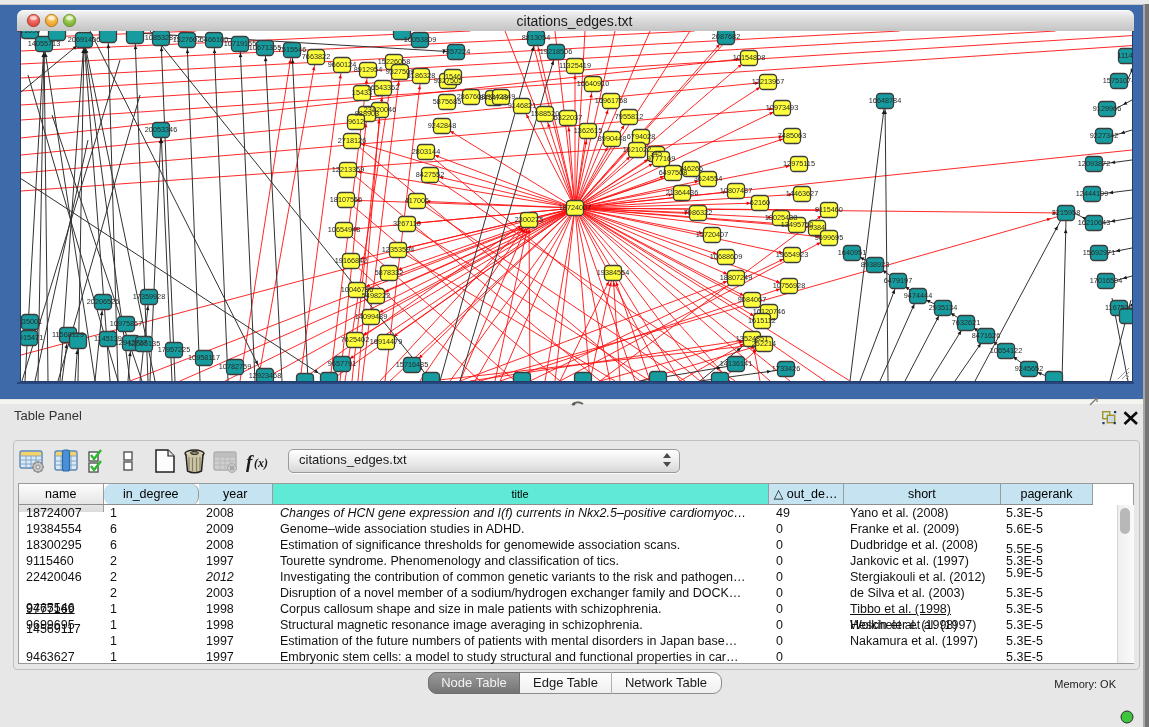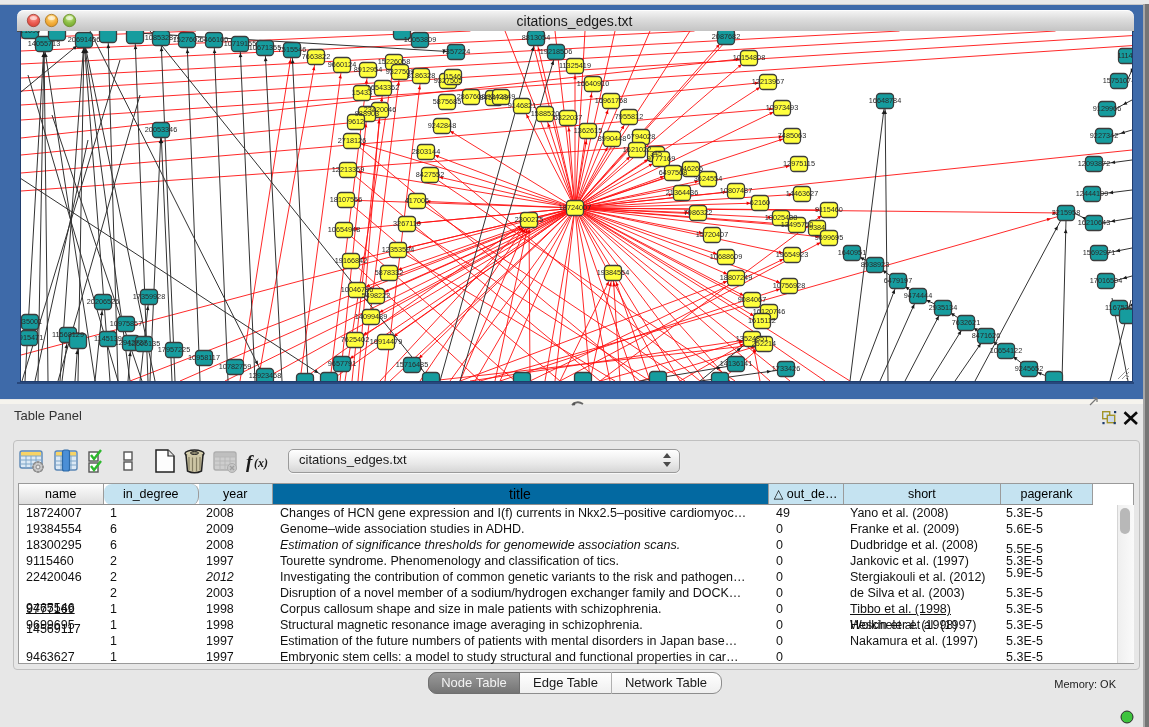--- a/index.html
+++ b/index.html
@@ -791,47 +791,47 @@
 <div class="abs" style="left:288px;top:449px;width:390px;height:22px;border:1px solid #9a9a9a;border-radius:5px;background:linear-gradient(#ffffff,#e9e9e9 60%,#d6d6d6);box-shadow:0 1px 1px rgba(255,255,255,.8);"></div>
 <div class="abs" style="left:299px;top:452px;font-size:13px;color:#1a1a1a;">citations_edges.txt</div>
 <svg class="abs" style="left:660px;top:452px" width="14" height="17">
   <path d="M7 1 L11 6 L3 6 Z" fill="#4a4a4a"></path>
   <path d="M7 15 L11 10 L3 10 Z" fill="#4a4a4a"></path>
 </svg>
 
 <div class="abs" style="left:18px;top:483px;width:1116px;height:181px;border:1px solid #9a9a9a;background:#ffffff;box-sizing:border-box;"></div>
 <div style="position:absolute;left:19px;top:484px;width:1114px;height:179px;overflow:hidden;font-size:12.5px;color:#111;">
 </div>
-<div style="position:absolute;left:19.0px;top:484px;width:84.5px;height:21px;background:linear-gradient(#fdfdfd,#dcdcdc);border-right:1px solid #9b9b9b;box-sizing:border-box;text-align:center;line-height:21px;white-space:nowrap;overflow:hidden;font-size:12.5px;">name</div>
+<div style="position:absolute;left:19.0px;top:484px;width:84.5px;height:28px;background:linear-gradient(#fdfdfd,#dcdcdc);border-right:1px solid #9b9b9b;box-sizing:border-box;text-align:center;line-height:21px;white-space:nowrap;overflow:hidden;font-size:12.5px;">name</div>
 <div style="position:absolute;left:103.5px;top:484px;width:95.5px;height:21px;background:#c5e3f1;border-right:1px solid #9b9b9b;box-sizing:border-box;text-align:center;line-height:21px;white-space:nowrap;overflow:hidden;font-size:12.5px;border-radius:8px;">in_degree</div>
 <div style="position:absolute;left:199.0px;top:484px;width:73.5px;height:21px;background:#c5e3f1;border-right:1px solid #9b9b9b;box-sizing:border-box;text-align:center;line-height:21px;white-space:nowrap;overflow:hidden;font-size:12.5px;">year</div>
-<div style="position:absolute;left:272.5px;top:484px;width:496.0px;height:21px;background:#0369a1;border-right:1px solid #9b9b9b;box-sizing:border-box;text-align:center;line-height:21px;white-space:nowrap;overflow:hidden;font-size:14px;">title</div>
+<div style="position:absolute;left:272.5px;top:484px;width:496.0px;height:21px;background:#5eead4;border-right:1px solid #9b9b9b;box-sizing:border-box;text-align:center;line-height:21px;white-space:nowrap;overflow:hidden;font-size:11px;">title</div>
 <div style="position:absolute;left:768.5px;top:484px;width:75.2px;height:21px;background:#c5e3f1;border-right:1px solid #9b9b9b;box-sizing:border-box;text-align:center;line-height:21px;white-space:nowrap;overflow:hidden;font-size:12.5px;">△ out_de…</div>
 <div style="position:absolute;left:843.7px;top:484px;width:157.3px;height:21px;background:#c5e3f1;border-right:1px solid #9b9b9b;box-sizing:border-box;text-align:center;line-height:21px;white-space:nowrap;overflow:hidden;font-size:12.5px;">short</div>
 <div style="position:absolute;left:1001.0px;top:484px;width:92.0px;height:21px;background:#c5e3f1;border-right:1px solid #9b9b9b;box-sizing:border-box;text-align:center;line-height:21px;white-space:nowrap;overflow:hidden;font-size:12.5px;">pagerank</div>
 <div class="abs" style="left:19px;top:504px;width:1074px;height:1px;background:#8e8e8e;"></div>
 <div style="position:absolute;left:0;top:0;font-size:12.5px;color:#111;">
 <div style="position:absolute;left:26px;top:506px;white-space:nowrap;">18724007</div>
     <div style="position:absolute;left:110px;top:506px;white-space:nowrap;">1</div>
     <div style="position:absolute;left:206px;top:506px;white-space:nowrap;">2008</div>
-    <div style="position:absolute;left:280px;top:506px;white-space:nowrap;">Changes of HCN gene expression and I(f) currents in Nkx2.5–positive cardiomyoc…</div>
+    <div style="position:absolute;left:280px;top:506px;white-space:nowrap;font-style:italic;">Changes of HCN gene expression and I(f) currents in Nkx2.5–positive cardiomyoc…</div>
     <div style="position:absolute;left:776px;top:506px;white-space:nowrap;">49</div>
     <div style="position:absolute;left:850px;top:506px;white-space:nowrap;">Yano et al. (2008)</div>
     <div style="position:absolute;left:1006px;top:506px;white-space:nowrap;">5.3E-5</div>
 <div style="position:absolute;left:26px;top:522px;white-space:nowrap;">19384554</div>
     <div style="position:absolute;left:110px;top:522px;white-space:nowrap;">6</div>
     <div style="position:absolute;left:206px;top:522px;white-space:nowrap;">2009</div>
     <div style="position:absolute;left:280px;top:522px;white-space:nowrap;">Genome–wide association studies in ADHD.</div>
     <div style="position:absolute;left:776px;top:522px;white-space:nowrap;">0</div>
     <div style="position:absolute;left:850px;top:522px;white-space:nowrap;">Franke et al. (2009)</div>
     <div style="position:absolute;left:1006px;top:522px;white-space:nowrap;">5.6E-5</div>
 <div style="position:absolute;left:26px;top:538px;white-space:nowrap;">18300295</div>
     <div style="position:absolute;left:110px;top:538px;white-space:nowrap;">6</div>
     <div style="position:absolute;left:206px;top:538px;white-space:nowrap;">2008</div>
-    <div style="position:absolute;left:280px;top:538px;white-space:nowrap;font-style:italic;">Estimation of significance thresholds for genomewide association scans.</div>
+    <div style="position:absolute;left:280px;top:538px;white-space:nowrap;">Estimation of significance thresholds for genomewide association scans.</div>
     <div style="position:absolute;left:776px;top:538px;white-space:nowrap;">0</div>
     <div style="position:absolute;left:850px;top:538px;white-space:nowrap;">Dudbridge et al. (2008)</div>
     <div style="position:absolute;left:1006px;top:566px;white-space:nowrap;">5.9E-5</div>
 <div style="position:absolute;left:26px;top:554px;white-space:nowrap;">9115460</div>
     <div style="position:absolute;left:110px;top:554px;white-space:nowrap;">2</div>
     <div style="position:absolute;left:206px;top:554px;white-space:nowrap;">1997</div>
     <div style="position:absolute;left:280px;top:554px;white-space:nowrap;">Tourette syndrome. Phenomenology and classification of tics.</div>
     <div style="position:absolute;left:776px;top:554px;white-space:nowrap;">0</div>
     <div style="position:absolute;left:850px;top:554px;white-space:nowrap;">Jankovic et al. (1997)</div>
     <div style="position:absolute;left:1006px;top:554px;white-space:nowrap;">5.3E-5</div>

